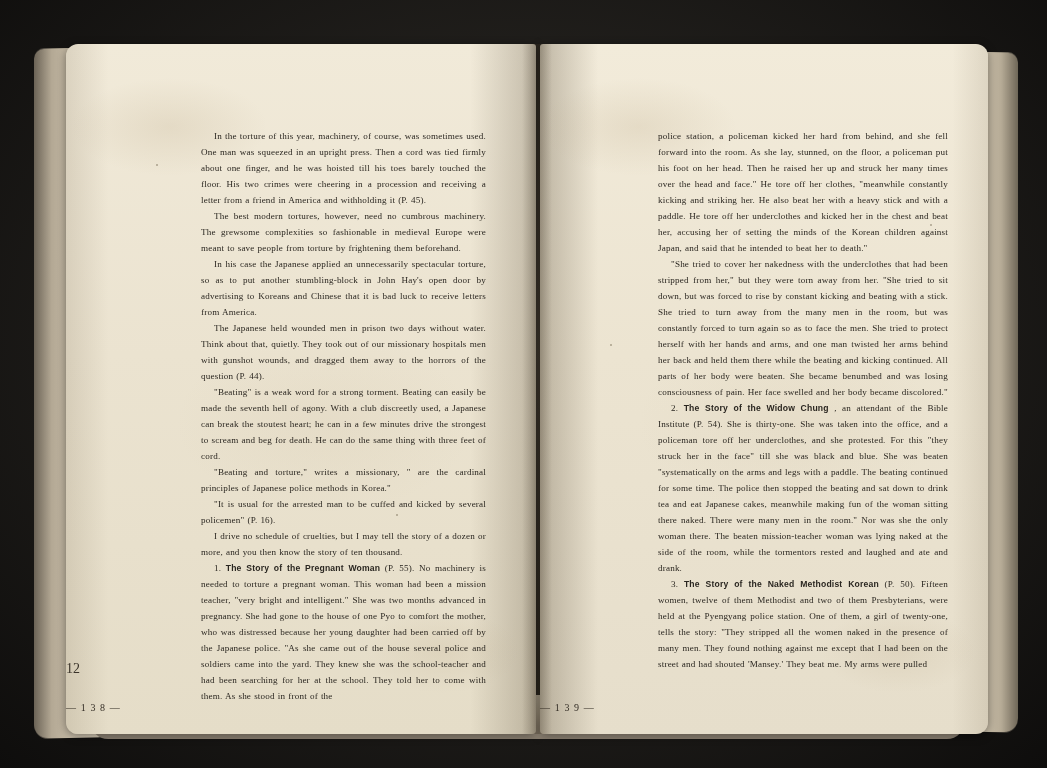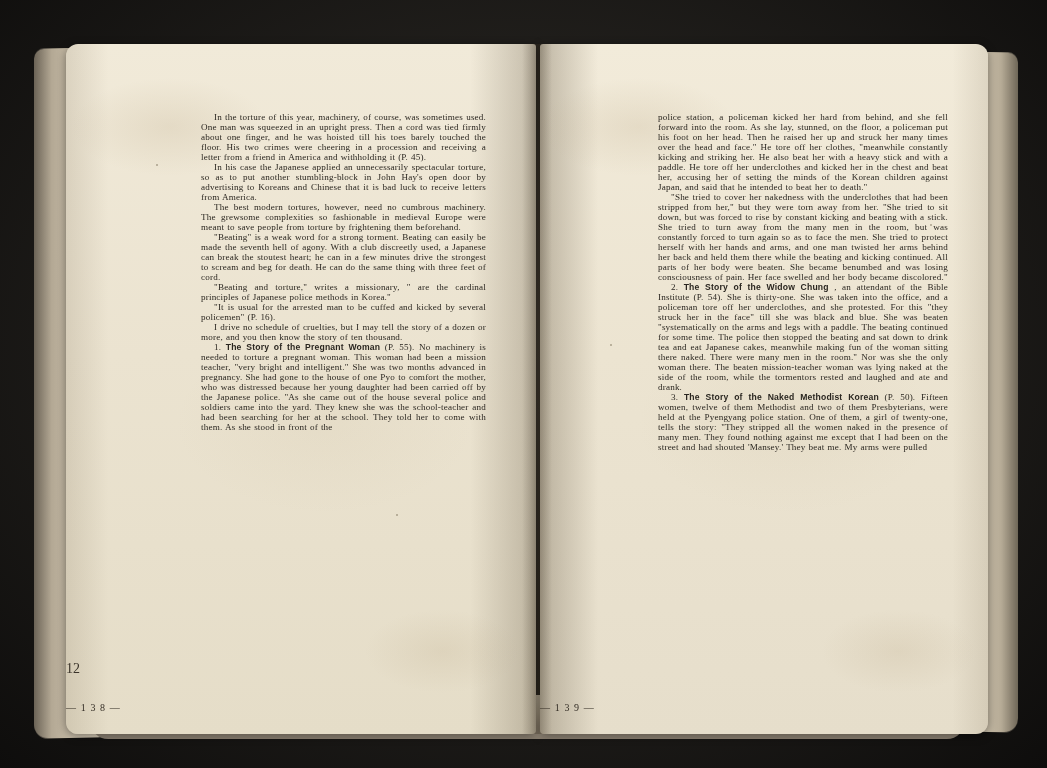--- a/index.html
+++ b/index.html
@@ -109,23 +109,23 @@
     position: absolute;
     inset: 0;
     pointer-events: none;
     background:
       radial-gradient(ellipse 140px 70px at 22% 12%, rgba(168,146,108,0.16), rgba(0,0,0,0) 70%),
       radial-gradient(ellipse 110px 60px at 80% 88%, rgba(168,146,108,0.14), rgba(0,0,0,0) 70%),
       radial-gradient(ellipse 200px 120px at 55% 55%, rgba(176,156,118,0.08), rgba(0,0,0,0) 75%);
   }
   .textcol {
     position: absolute;
-    top: 68px;
+    top: 84px;
     font-size: 9.1px;
-    line-height: 10px;
+    line-height: 16px;
     color: #2a2620;
     text-align: justify;
     letter-spacing: 0.18px;
     word-spacing: 0.6px;
   }
   .page.left .textcol  { left: 135px; width: 285px; }
   .page.right .textcol { left: 118px; width: 290px; }
   .textcol p {
     margin: 0;
     text-indent: 13px;
@@ -167,22 +167,23 @@
     <div class="block-left"></div>
     <div class="block-right"></div>
     <div class="block-bottom"></div>
 
     <div class="page left">
       <div class="aging"></div>
       <div class="speck" style="left:90px; top:120px; width:2px; height:2px;"></div>
       <div class="speck" style="left:330px; top:470px; width:2px; height:2px;"></div>
       <div class="textcol">
         <p>In the torture of this year, machinery, of course, was sometimes used. One man was squeezed in an upright press. Then a cord was tied firmly about one finger, and he was hoisted till his toes barely touched the floor. His two crimes were cheering in a procession and receiving a letter from a friend in America and withholding it (P. 45).</p>
+        <p>The best modern tortures, however, need no cumbrous machinery. The grewsome complexities so fashionable in medieval Europe were meant to save people from torture by frightening them beforehand.</p>
         <p>In his case the Japanese applied an unnecessarily spectacular torture, so as to put another stumbling-block in John Hay's open door by advertising to Koreans and Chinese that it is bad luck to receive letters from America.</p>
-        <p>The best modern tortures, however, need no cumbrous machinery. The grewsome complexities so fashionable in medieval Europe were meant to save people from torture by frightening them beforehand.</p>
+        <p>The Japanese held wounded men in prison two days without water. Think about that, quietly. They took out of our missionary hospitals men with gunshot wounds, and dragged them away to the horrors of the question (P. 44).</p>
         <p>"Beating" is a weak word for a strong torment. Beating can easily be made the seventh hell of agony. With a club discreetly used, a Japanese can break the stoutest heart; he can in a few minutes drive the strongest to scream and beg for death. He can do the same thing with three feet of cord.</p>
         <p>"Beating and torture," writes a missionary, " are the cardinal principles of Japanese police methods in Korea."</p>
         <p>"It is usual for the arrested man to be cuffed and kicked by several policemen" (P. 16).</p>
         <p>I drive no schedule of cruelties, but I may tell the story of a dozen or more, and you then know the story of ten thousand.</p>
         <p>
           <span>1.</span>
           <span class="bold">The Story of the Pregnant Woman</span>
           <span>(P. 55). No machinery is needed to torture a pregnant woman. This woman had been a mission teacher, "very bright and intelligent." She was two months advanced in pregnancy. She had gone to the house of one Pyo to comfort the mother, who was distressed because her young daughter had been carried off by the Japanese police. "As she came out of the house several police and soldiers came into the yard. They knew she was the school-teacher and had been searching for her at the school. They told her to come with them. As she stood in front of the</span>
         </p>
       </div>

